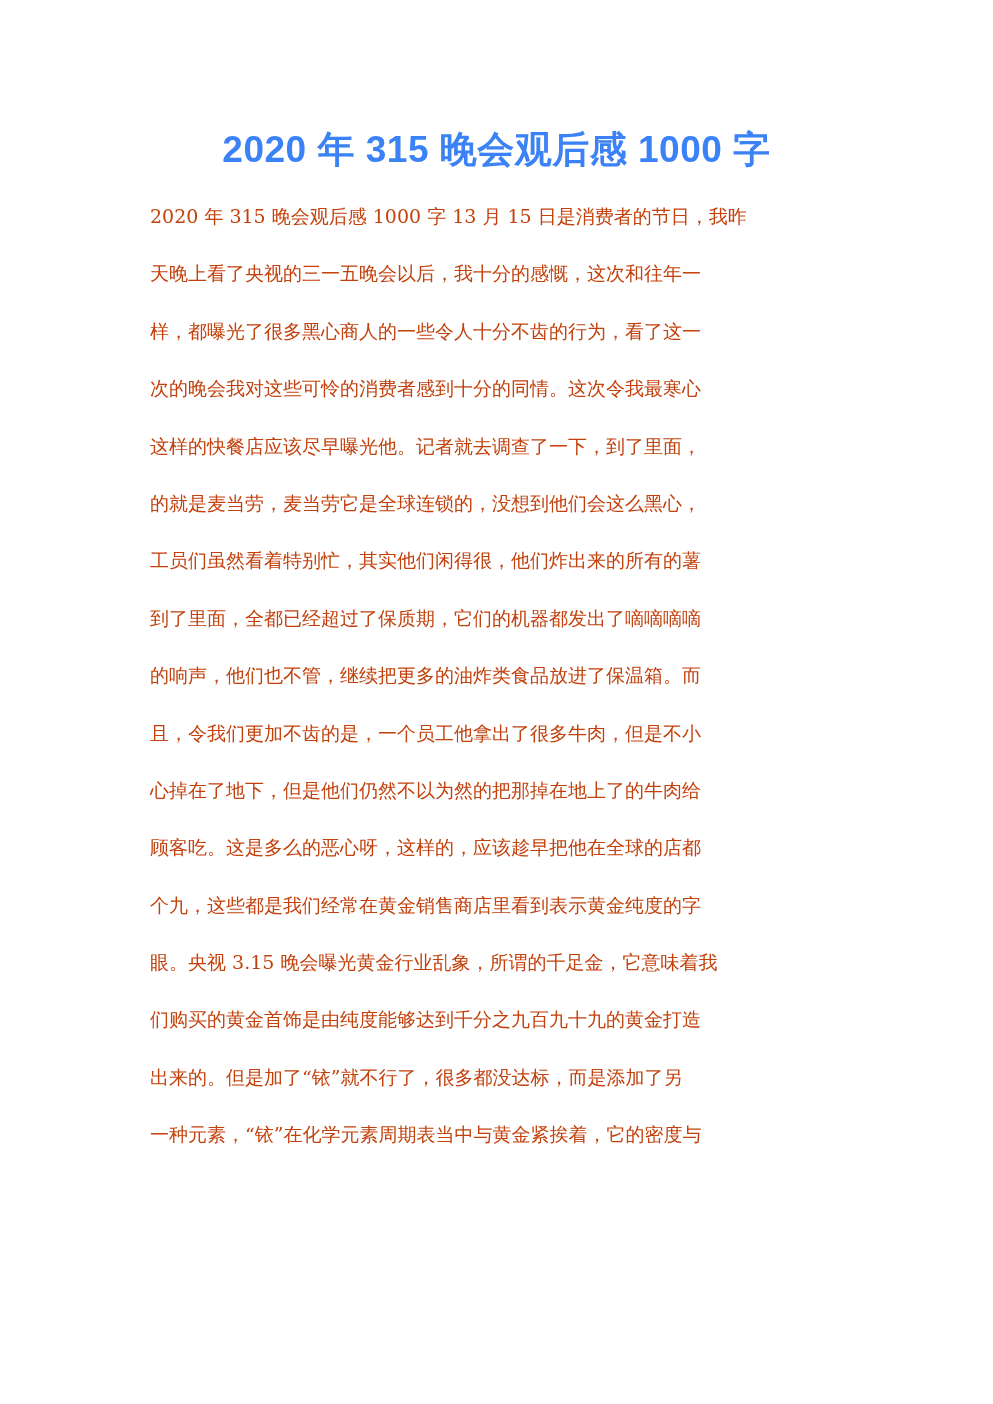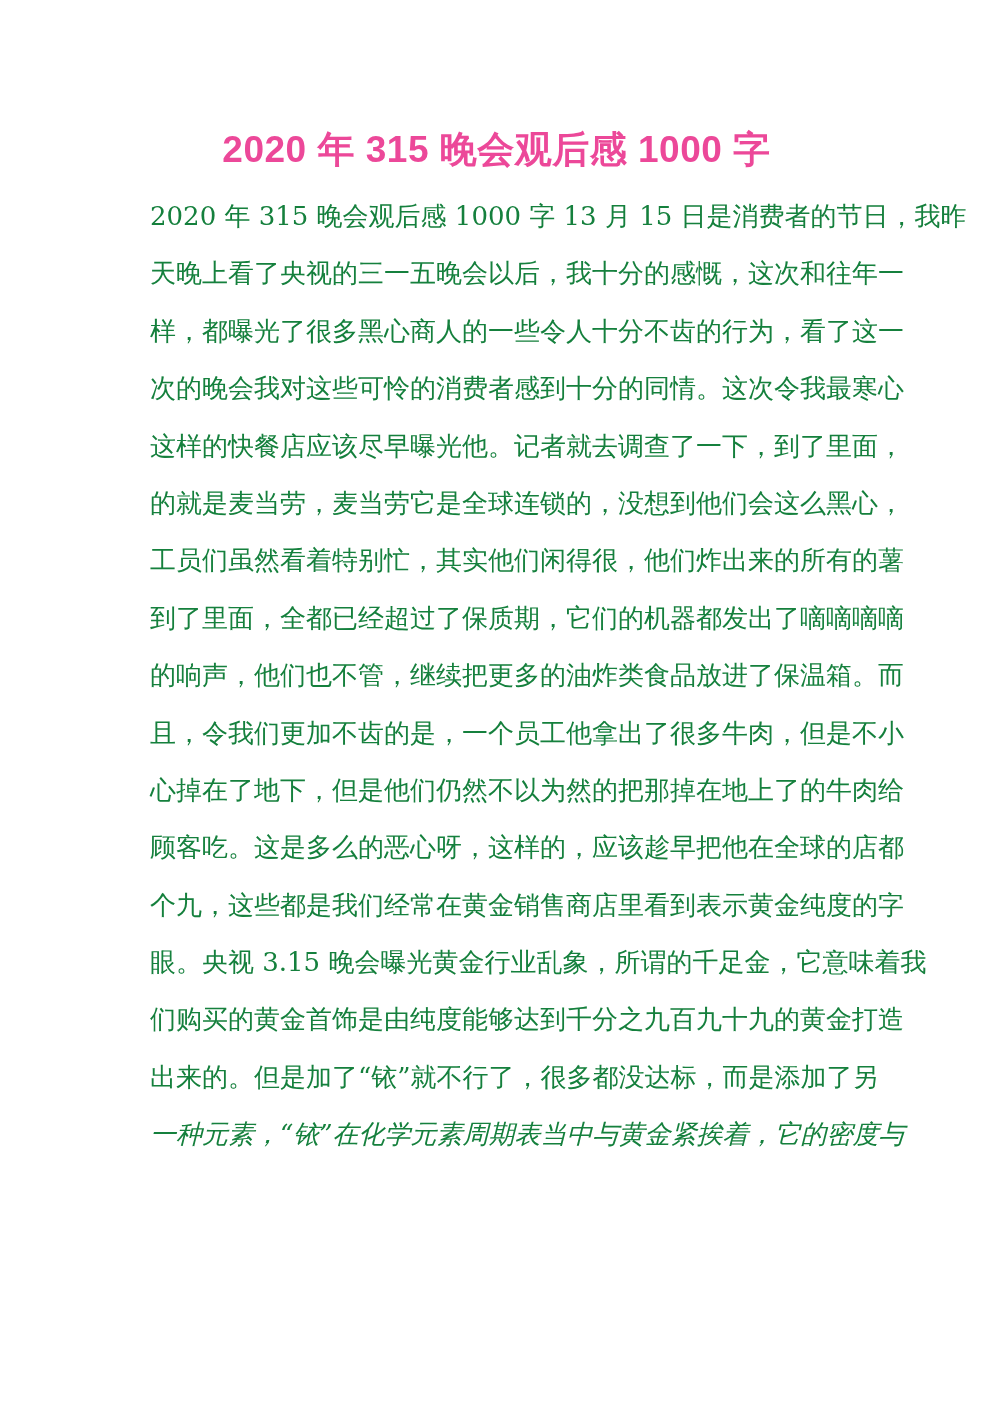--- a/index.html
+++ b/index.html
@@ -29,46 +29,46 @@
     position: absolute;
     left: 0;
     top: 126px;
     width: 993px;
     text-align: center;
     font-family: "Liberation Sans", "DejaVu Sans", sans-serif;
     font-weight: 700;
     font-size: 37px;
     line-height: 48px;
     letter-spacing: 0.5px;
-    color: #ec4899;
+    color: #3b82f6;
     white-space: pre;
   }
 
   
   .doc-body {
     position: absolute;
     left: 150px;
     top: 196px;
     width: 692px;
   }
 
   .doc-line {
     height: 57.4px;
     line-height: 40px;
     font-family: "DejaVu Serif", "Liberation Serif", serif;
-    font-size: 26px;
-    color: #15803d;
+    font-size: 19px;
+    color: #c2410c;
     white-space: pre;
     letter-spacing: 0px;
     text-align: left;
     overflow: visible;
   }
 
   
-  .doc-line:last-child { height: 57.4px; font-style: italic; }
+  .doc-line:last-child { height: 57.4px; }
 </style>
 </head>
 <body>
 
 <div class="page">
 
   <h1 class="doc-title">2020 年 315 晚会观后感 1000 字</h1>
 
   <div class="doc-body">
     <div class="doc-line">2020 年 315 晚会观后感 1000 字 13 月 15 日是消费者的节日，我昨</div>

